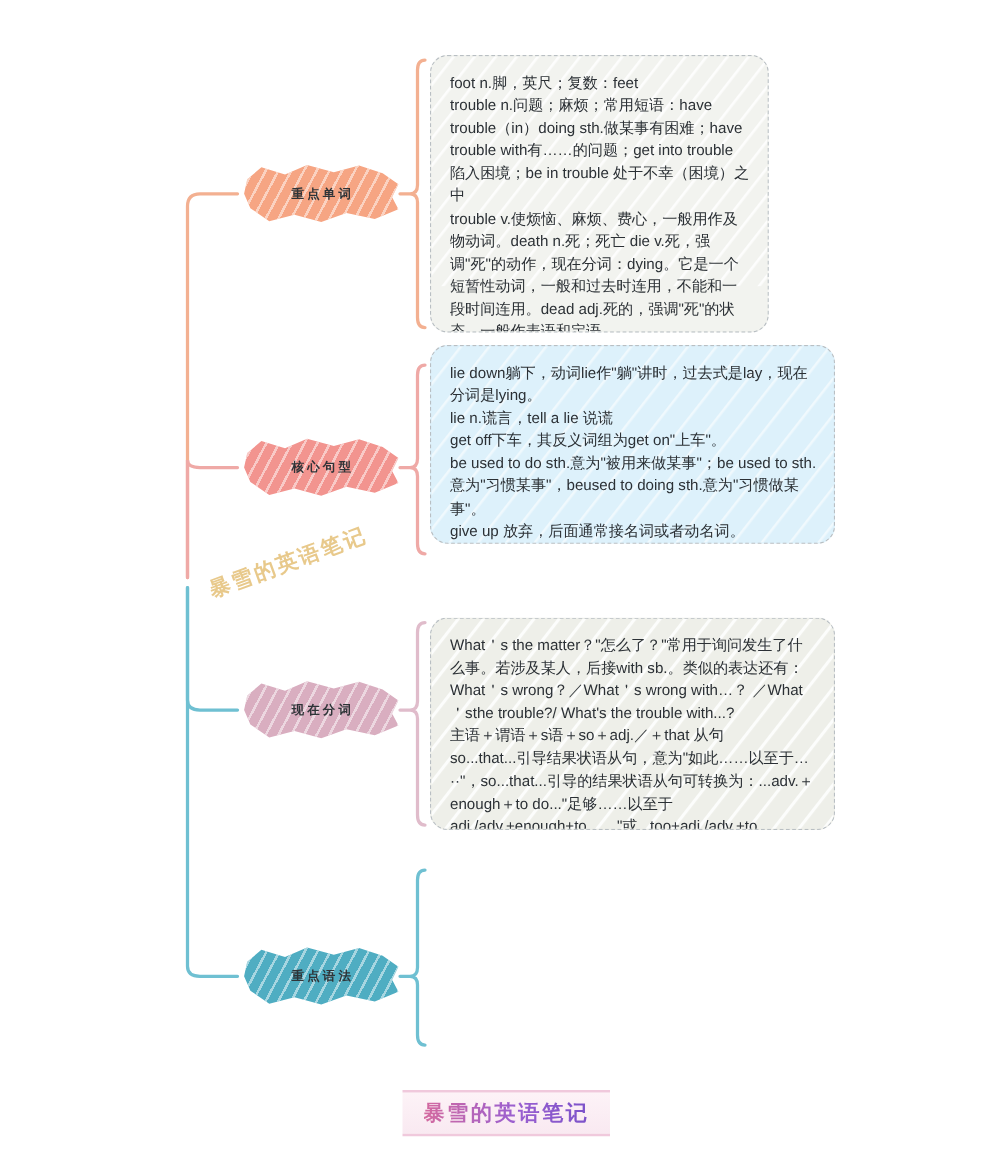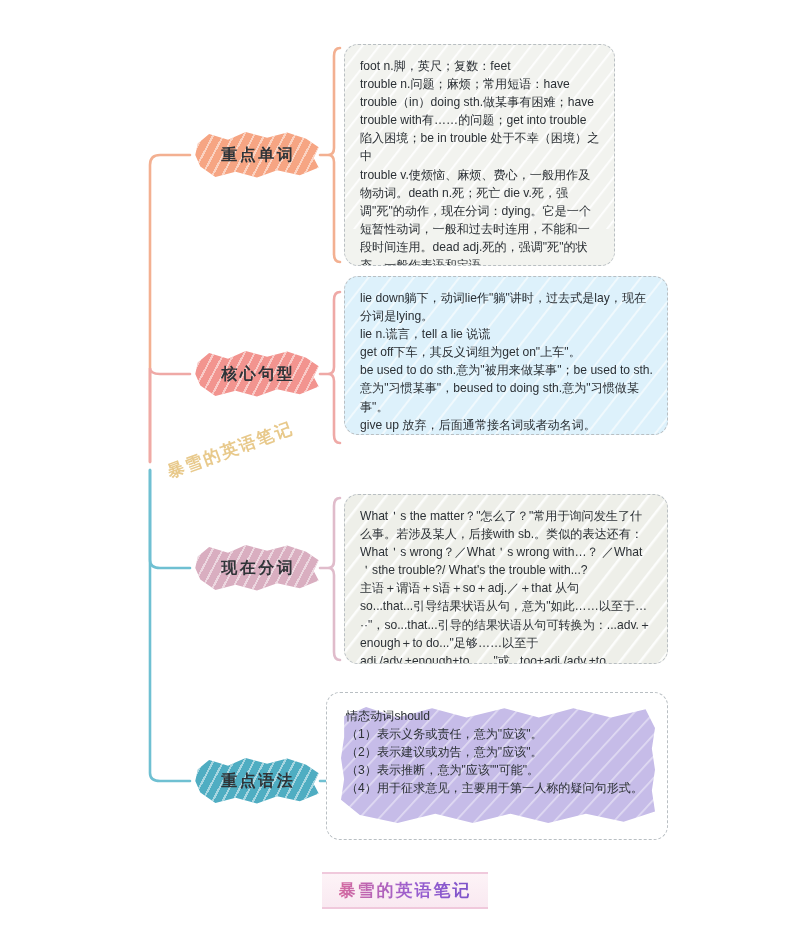--- a/index.html
+++ b/index.html
@@ -92,21 +92,21 @@
     content: "";
     position: absolute;
     inset: 0;
     background: repeating-linear-gradient(118deg,
       rgba(255,255,255,.5) 0 2px,
       rgba(255,255,255,0) 2px 9px);
   }
   .chip-label {
     position: relative;
     z-index: 2;
-    font-size: 16px;
+    font-size: 10px;
     font-weight: bold;
     color: #2f3438;
     letter-spacing: 2.5px;
     text-indent: 2.5px;
     white-space: nowrap;
   }
 
   
   .card {
     position: absolute;
@@ -250,37 +250,19 @@
     </svg>
     <div class="card-text">What＇s the matter？"怎么了？"常用于询问发生了什么事。若涉及某人，后接with sb.。类似的表达还有：What＇s wrong？／What＇s wrong with…？ ／What＇sthe trouble?/ What's the trouble with...?
 主语＋谓语＋s语＋so＋adj.／＋that 从句
 so...that...引导结果状语从句，意为"如此……以至于…··"，so...that...引导的结果状语从句可转换为：...adv.＋enough＋to do..."足够……以至于adj./adv.+enough+to……"或...too+adj./adv.+to do"太……以至于不能…..."句型。</div>
   </div>
 
   <div class="chip" style="left:194px; top:757px;">
     <div class="chip-ink" style="background:#4fadc2;"></div>
     <div class="chip-label">重点语法</div>
   </div>
-  <div class="card" style="left:326px; top:692px; width:342px; height:148px; background:#ffffff; padding:10px 13px 13px 13px;">
-    <div style="position:absolute; left:14px; top:14px; width:314px; height:116px; background:#c6bce8;
-                -webkit-clip-path:polygon(1% 8%, 8% 0%, 18% 9%, 29% 1%, 40% 9%, 52% 1%, 63% 9%, 74% 1%, 86% 9%, 97% 2%, 100% 18%, 99% 36%, 100% 54%, 99% 72%, 100% 90%, 90% 99%, 78% 92%, 66% 100%, 54% 92%, 42% 100%, 30% 92%, 18% 100%, 6% 93%, 0% 80%, 1% 62%, 0% 44%, 1% 26%);
-                clip-path:polygon(1% 8%, 8% 0%, 18% 9%, 29% 1%, 40% 9%, 52% 1%, 63% 9%, 74% 1%, 86% 9%, 97% 2%, 100% 18%, 99% 36%, 100% 54%, 99% 72%, 100% 90%, 90% 99%, 78% 92%, 66% 100%, 54% 92%, 42% 100%, 30% 92%, 18% 100%, 6% 93%, 0% 80%, 1% 62%, 0% 44%, 1% 26%);"></div>
-    <svg class="card-hatch" viewBox="0 0 342 148" preserveAspectRatio="none" style="left:14px; top:14px; width:314px; height:116px;">
-      <defs>
-          <pattern id="h4" width="17" height="17" patternUnits="userSpaceOnUse" patternTransform="rotate(38)">
-        <line x1="0" y1="0" x2="0" y2="17" stroke="#ffffff" stroke-width="4" opacity=".45"></line>
-      </pattern>
-        </defs>
-      <rect width="342" height="148" fill="url(#h4)"></rect>
-    </svg>
-    <div class="card-text" style="padding-left:6px; padding-top:4px;">情态动词should
-（1）表示义务或责任，意为"应该"。
-（2）表示建议或劝告，意为"应该"。
-（3）表示推断，意为"应该""可能"。
-（4）用于征求意见，主要用于第一人称的疑问句形式。</div>
-  </div>
 
   <div class="watermark-diag">暴雪的英语笔记</div>
   <div class="watermark-footer">
     <span>暴雪的英语笔记</span>
   </div>
 
 </div>
 
 </body></html>

